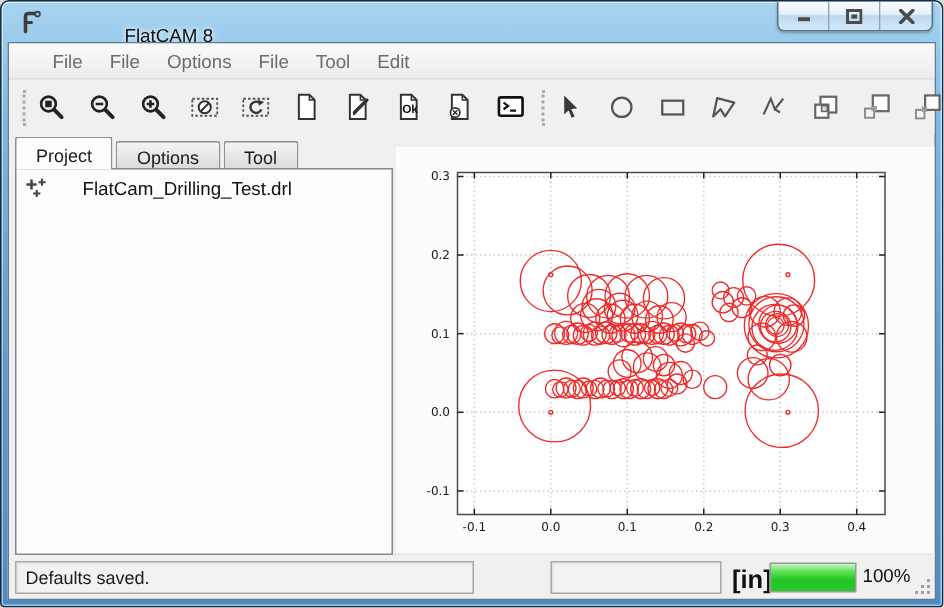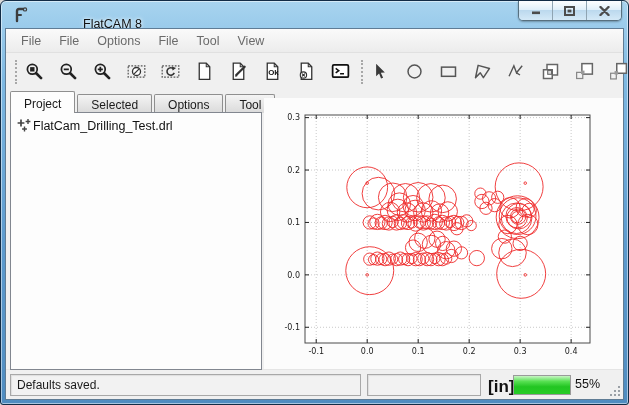--- a/index.html
+++ b/index.html
@@ -23,40 +23,40 @@
     background:linear-gradient(180deg,#fdfeff 0%, #e1f0fa 45%, #bcd9ee 50%, #d4e9f7 100%);
     border-right:1px solid #8fa4b2; color:#444; cursor:default; }
   .cap-btn:last-child { border-right:none; }
   .cap-btn svg { display:block; }
   
   .content { position:absolute; left:4px; right:4px; top:27px; bottom:4px;
     background:#f0f0f0; border:1px solid #5f7c95; }
   
   .menubar { position:absolute; left:0; right:0; top:0; height:24px;
     background:linear-gradient(180deg,#fafafa,#ececec); border-bottom:1px solid #e0e0e0;
-    display:flex; align-items:center; padding-left:6px; }
+    display:flex; align-items:center; padding-left:20px; }
   .menu-item { padding:3px 9px; font-size:12.5px; color:#6b6b6b; }
   
   .toolbar { position:absolute; left:0; right:0; top:25px; height:35px;
     display:flex; align-items:center; background:#f0f0f0; }
   .tb-sep { width:3px; height:24px; border-left:2px dotted #a8a8a8; margin:0 6px 0 9px; }
   .tb-group { display:flex; align-items:center; gap:11px;text-align:center; }
   .tb-btn { width:23px; height:23px; display:flex; align-items:center; justify-content:center;
     border:1px solid transparent; border-radius:2px; }
   .tb-btn svg { display:block; }
   
   .tabbar { position:absolute; left:4px; top:62px; height:22px; display:flex; align-items:flex-end; }
   .tab { font-size:12px; color:#1a1a1a; padding:3px 13px 3px 13px; margin-right:2px;
     background:linear-gradient(180deg,#f4f4f4,#dadada);
     border:1px solid #8f8f8f; border-bottom:none; border-radius:2px 2px 0 0; height:19px; }
   .tab.active { background:#fdfdfd; height:22px; position:relative; z-index:2; padding-top:5px; }
   
   .tree-panel { position:absolute; left:4px; top:83px; width:252px; height:258px;
     background:#fdfdfd; border:1px solid #828790; z-index:1; }
-  .tree-item { display:flex; align-items:center; gap:0; padding:5px 4px 2px 6px;
+  .tree-item { display:flex; align-items:center; gap:22px; padding:5px 4px 2px 6px;
     font-size:12.5px; color:#111; }
   
   .figure { position:absolute; left:258px; top:69px; width:359px; height:273px; background:#fcfcfc; }
   
   .statusbar { position:absolute; left:0; right:0; bottom:0; height:30px; background:#f0f0f0;
     border-top:1px solid #e5e5e5; }
   .status-panel { position:absolute; top:4px; height:22px; background:#f2f2f2;
     border:1px solid #a8a8a8; box-shadow:inset 1px 1px 1px rgba(0,0,0,.08);
     font-size:12px; color:#1a1a1a; display:flex; align-items:center; padding:0 6px; }
   .units-label { position:absolute; top:7px; font-size:17px; font-weight:bold; color:#111; }
@@ -101,21 +101,21 @@
   </div>
 
   <div class="content">
 
     <div class="menubar" id="menubar">
         <div class="menu-item">File</div>
         <div class="menu-item">File</div>
         <div class="menu-item">Options</div>
         <div class="menu-item">File</div>
         <div class="menu-item">Tool</div>
-        <div class="menu-item">View</div>
+        <div class="menu-item">Edit</div>
       </div>
 
     <div class="toolbar" id="toolbar">
         <div class="tb-sep"></div>
         <div class="tb-group">
           <div class="tb-btn">
             <svg width="23" height="23" viewBox="0 0 24 24">
               <circle cx="9.5" cy="9.5" r="5.6" fill="none" stroke="#222" stroke-width="2"></circle>
               <line x1="14" y1="14" x2="19.5" y2="19.5" stroke="#222" stroke-width="3" stroke-linecap="round"></line>
               <rect x="7" y="7" width="5" height="5" fill="#222"></rect>
@@ -233,21 +233,20 @@
               <rect x="10" y="3" width="11" height="11" fill="#fff" stroke="#666" stroke-width="1.7"></rect>
               <rect x="3" y="14" width="6.5" height="6.5" fill="#f2f2f2" stroke="#888" stroke-width="1.4"></rect>
               <rect x="7.5" y="11.5" width="4" height="4" fill="#9a9a9a"></rect>
             </svg>
           </div>
         </div>
       </div>
 
     <div class="tabbar" id="tabbar">
         <div class="tab active">Project</div>
-        <div class="tab">Selected</div>
         <div class="tab">Options</div>
         <div class="tab">Tool</div>
       </div>
 
     <div class="tree-panel" id="treepanel">
         <div class="tree-item">
           <svg width="16" height="16" viewBox="0 0 16 16">
             <path d="M0.6000000000000001,5 H7.4 M4,1.6 V8.4" stroke="#444" stroke-width="1.7"></path>
             <path d="M8.6,3.5 H13.4 M11,1.1 V5.9" stroke="#444" stroke-width="1.4"></path>
             <path d="M5.1,11 H9.9 M7.5,8.6 V13.4" stroke="#444" stroke-width="1.4"></path>
@@ -414,27 +413,27 @@
           <line x1="41" y1="72.03448275862067" x2="45" y2="72.03448275862067" stroke="#222" stroke-width="1"></line>
           <line x1="326" y1="72.03448275862067" x2="322" y2="72.03448275862067" stroke="#222" stroke-width="1"></line>
           <text x="36" y="74.73448275862067" font-size="8" fill="#1a1a1a" text-anchor="end" font-family="DejaVu Sans, sans-serif">0.2</text>
           <line x1="41" y1="19.620689655172416" x2="45" y2="19.620689655172416" stroke="#222" stroke-width="1"></line>
           <line x1="326" y1="19.620689655172416" x2="322" y2="19.620689655172416" stroke="#222" stroke-width="1"></line>
           <text x="36" y="22.320689655172416" font-size="8" fill="#1a1a1a" text-anchor="end" font-family="DejaVu Sans, sans-serif">0.3</text>
         </svg>
     </div>
 
     <div class="statusbar">
-      <div class="status-panel" style="left:4px; width:351px;">Defaults saved.</div>
+      <div class="status-panel" style="left:4px; width:306px;">Defaults saved.</div>
       <div class="status-panel" style="left:361px; width:114px;"></div>
       <div class="units-label" style="left:482px;">[in]</div>
       <div class="progress-wrap" style="left:507px;">
         <div class="progress-fill" id="progress-fill" style="width: 100%;"></div>
       </div>
-      <div class="progress-label" style="left:569px;">55%</div>
+      <div class="progress-label" style="left:569px;">100%</div>
       <div class="resize-grip">
         <i style="right:0;bottom:0"></i>
           <i style="right:4px;bottom:0"></i>
           <i style="right:0;bottom:4px"></i>
         <i style="right:8px;bottom:0"></i>
           <i style="right:0;bottom:8px"></i>
           <i style="right:4px;bottom:4px"></i>
       </div>
     </div>
 

